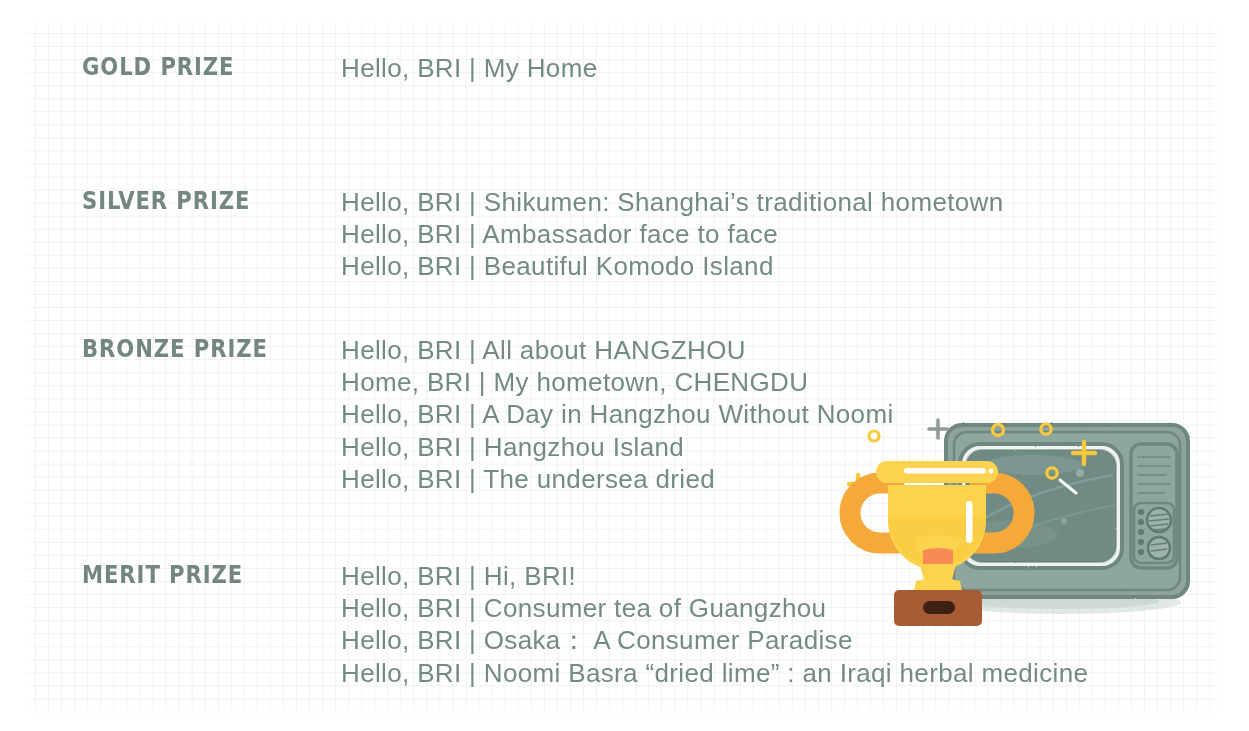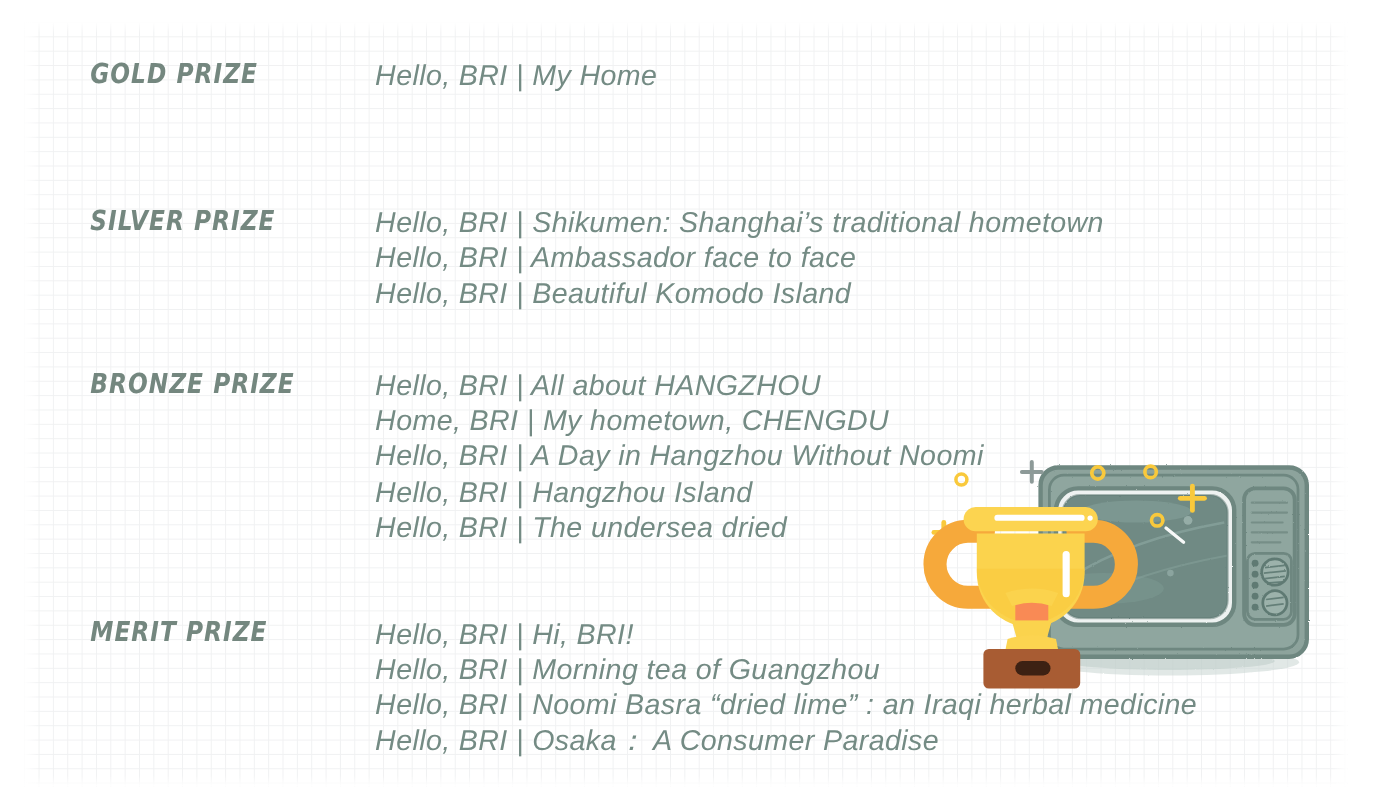--- a/index.html
+++ b/index.html
@@ -45,21 +45,20 @@
       linear-gradient(to top, #fff 0, rgba(255,255,255,0) 10px);
     pointer-events: none;
   }
 
   
   #content {
     position: absolute;
     left: 0; top: 0;
     width: 1249px;
     height: 518px;
-    font-style: italic;
   }
 
   .prize-section {
     position: absolute;
     left: 0;
     width: 1249px;
   }
 
   .prize-heading {
     position: absolute;
@@ -261,20 +260,20 @@
         <div class="prize-line">Hello, BRI | A Day in Hangzhou Without Noomi</div>
         <div class="prize-line">Hello, BRI | Hangzhou Island</div>
         <div class="prize-line">Hello, BRI | The undersea dried</div>
       </div>
     </div>
 
     <div class="prize-section" style="top:560px;">
       <div class="prize-heading">MERIT PRIZE</div>
       <div class="prize-entries">
         <div class="prize-line">Hello, BRI | Hi, BRI!</div>
-        <div class="prize-line">Hello, BRI | Morning tea of Guangzhou</div>
+        <div class="prize-line">Hello, BRI | Consumer tea of Guangzhou</div>
+        <div class="prize-line">Hello, BRI | Osaka： A Consumer Paradise</div>
         <div class="prize-line">Hello, BRI | Noomi Basra “dried lime” : an Iraqi herbal medicine</div>
-        <div class="prize-line">Hello, BRI | Osaka： A Consumer Paradise</div>
       </div>
     </div>
 
   </div>
 </div>
 
 </body></html>

